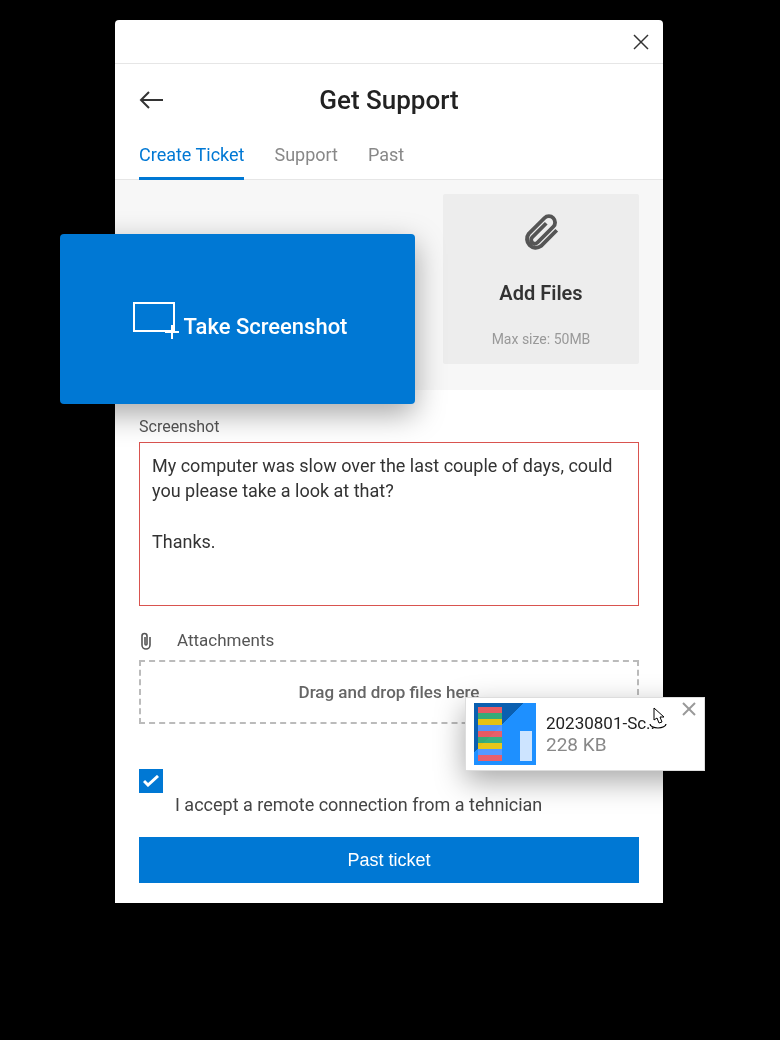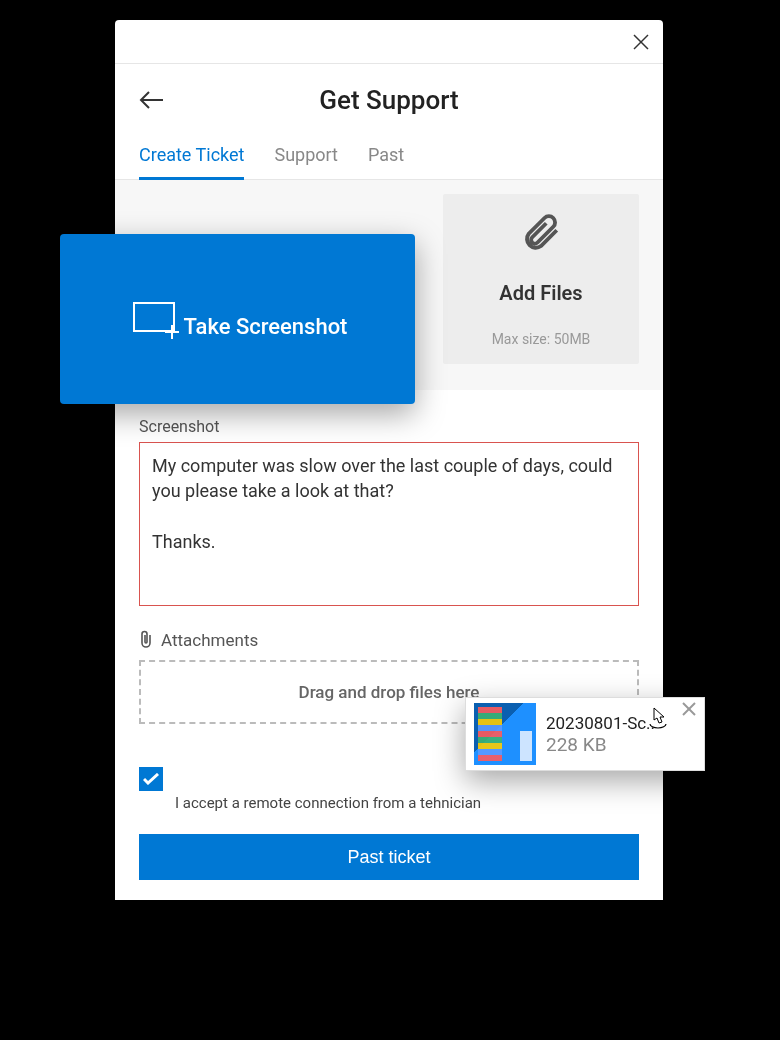--- a/index.html
+++ b/index.html
@@ -124,22 +124,22 @@
     color: #333;
     padding: 10px 12px;
     resize: none;
     outline: none;
     font-family: inherit;
     line-height: 1.4;
     background: #fff;
   }
   .attach-row {
     display: flex;
-    align-items: flex-start;
-    gap: 8px;
+    align-items: flex-end;
+    gap: 24px;
     margin-top: 20px;
     margin-bottom: 10px;
     color: #555;
     font-size: 17px;
   }
   .attach-row svg { width: 14px; height: 18px; stroke: #555; stroke-width: 1.6; fill: none; }
   .dropzone {
     width: 100%;
     height: 64px;
     border: 2px dashed #bbb;
@@ -156,21 +156,21 @@
     gap: 12px;
     margin-top: 22px;
   }
   .checkbox {
     width: 24px; height: 24px;
     background: #0078D4;
     display: flex; align-items: center; justify-content: center;
     cursor: pointer;
   }
   .checkbox svg { width: 16px; height: 12px; stroke: #fff; stroke-width: 3; fill: none; }
-  .consent-label { font-size: 15px; color: #444; margin-top: 48px; }
+  .consent-label { font-size: 18px; color: #444; margin-top: 48px; }
   .send-btn {
     margin-top: 22px;
     width: 100%;
     height: 46px;
     background: #0078D4;
     color: #fff;
     font-size: 18px;
     font-weight: 500;
     border: none;
     cursor: pointer;

